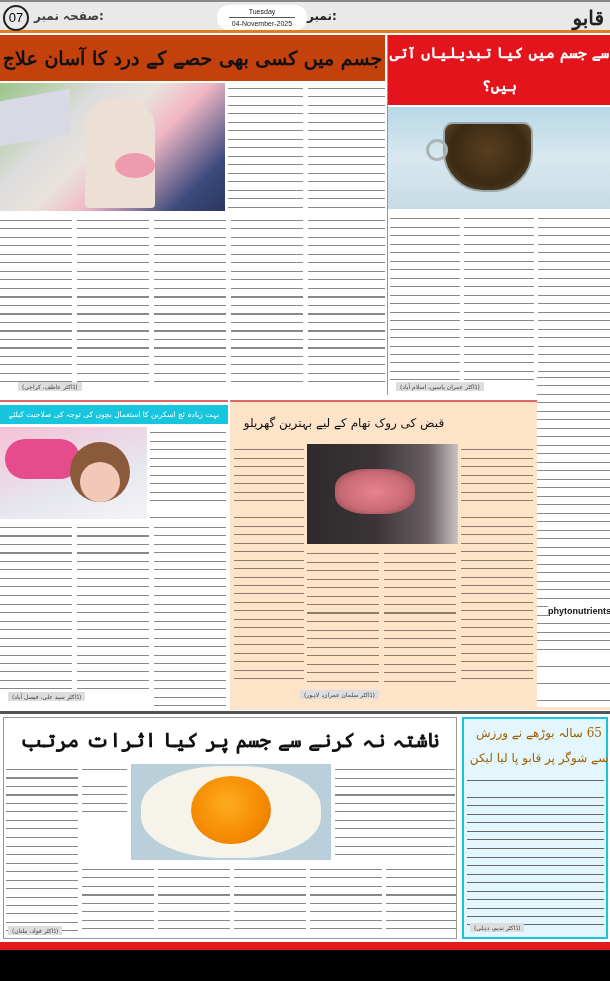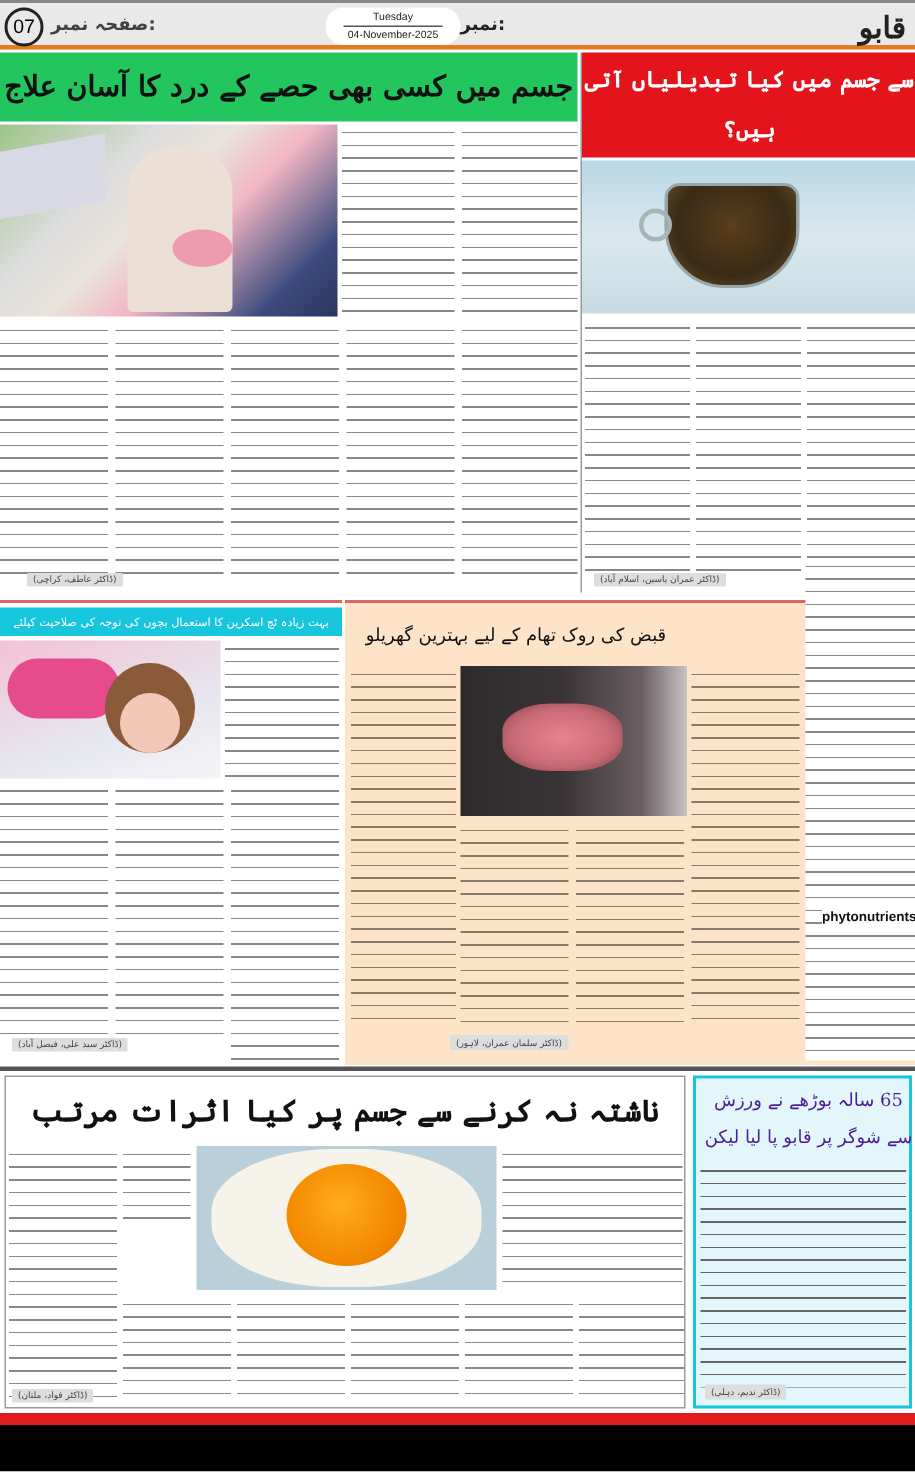--- a/index.html
+++ b/index.html
@@ -28,21 +28,21 @@
   <div class="abs date-box">
     <div>Tuesday</div>
     <hr>
     <div>04-November-2025</div>
   </div>
   <div class="abs date-label">نمبر:</div>
   <div class="abs logo">قابو</div>
 </div>
 
 <div class="abs" style="left:0;top:35px;width:385px;height:360px;">
-  <div class="abs headline" style="left:0;top:0;width:385px;height:46px;background:#22c55e;font-size:19px;line-height:46px;color:#111;">جسم میں کسی بھی حصے کے درد کا آسان علاج</div>
+  <div class="abs headline" style="left:0;top:0;width:385px;height:46px;background:#c2410c;font-size:19px;line-height:46px;color:#111;">جسم میں کسی بھی حصے کے درد کا آسان علاج</div>
   <div class="abs img" style="left:0;top:48px;width:225px;height:128px;background:linear-gradient(135deg,#9cc58a 0%,#dcdcdc 30%,#e9e3dc 45%,#f2b6c4 60%,#3c4b7d 85%,#2a3660 100%);">
     <div class="abs" style="left:85px;top:15px;width:70px;height:110px;background:#ecdfd6;border-radius:30px 30px 4px 4px"></div>
     <div class="abs" style="left:115px;top:70px;width:40px;height:25px;background:#f08aa5;border-radius:50%;opacity:.8"></div>
     <div class="abs" style="left:0;top:12px;width:70px;height:45px;background:#d9d9e6;transform:skewY(-10deg)"></div>
   </div>
   <div class="abs col lines" style="left:228px;top:48px;width:75px;height:128px;"></div>
   <div class="abs col lines" style="left:308px;top:48px;width:77px;height:128px;"></div>
   <div class="abs col lines" style="left:0;top:180px;width:72px;height:172px;"></div>
   <div class="abs col lines" style="left:77px;top:180px;width:72px;height:172px;"></div>
   <div class="abs col lines" style="left:154px;top:180px;width:72px;height:172px;"></div>
@@ -106,21 +106,21 @@
   <div class="abs col lines" style="left:331px;top:46px;width:120px;height:96px;"></div>
   <div class="abs col lines" style="left:78px;top:146px;width:72px;height:70px;"></div>
   <div class="abs col lines" style="left:154px;top:146px;width:72px;height:70px;"></div>
   <div class="abs col lines" style="left:230px;top:146px;width:72px;height:70px;"></div>
   <div class="abs col lines" style="left:306px;top:146px;width:72px;height:70px;"></div>
   <div class="abs col lines" style="left:382px;top:146px;width:70px;height:70px;"></div>
   <div class="abs byline" style="left:4px;top:208px;">(ڈاکٹر فواد، ملتان)</div>
 </div>
 
 <div class="abs" style="left:462px;top:717px;width:146px;height:222px;background:#e3f6fb;border:2px solid #17c5dc;">
-  <div class="abs headline" style="left:4px;top:2px;width:142px;height:52px;font-size:12px;line-height:25px;color:#4c1d95;font-weight:normal;">
+  <div class="abs headline" style="left:4px;top:2px;width:142px;height:52px;font-size:12px;line-height:25px;color:#a16207;font-weight:normal;">
     <div>65 سالہ بوڑھے نے ورزش</div>
     <div>سے شوگر پر قابو پا لیا لیکن کیسے؟</div>
   </div>
   <div class="abs col" style="left:3px;top:56px;width:137px;height:150px;background:repeating-linear-gradient(to bottom,#e3f6fb 0,#e3f6fb 5px,#666 5px,#666 6px,#e3f6fb 6px,#e3f6fb 8.5px)"></div>
   <div class="abs byline" style="left:6px;top:204px;">(ڈاکٹر ندیم، دہلی)</div>
 </div>
 
 <div class="abs" style="left:0;top:942px;width:610px;height:8px;background:#e01b1b"></div>
 <div class="abs" style="left:0;top:950px;width:610px;height:31px;background:#000"></div>
 

